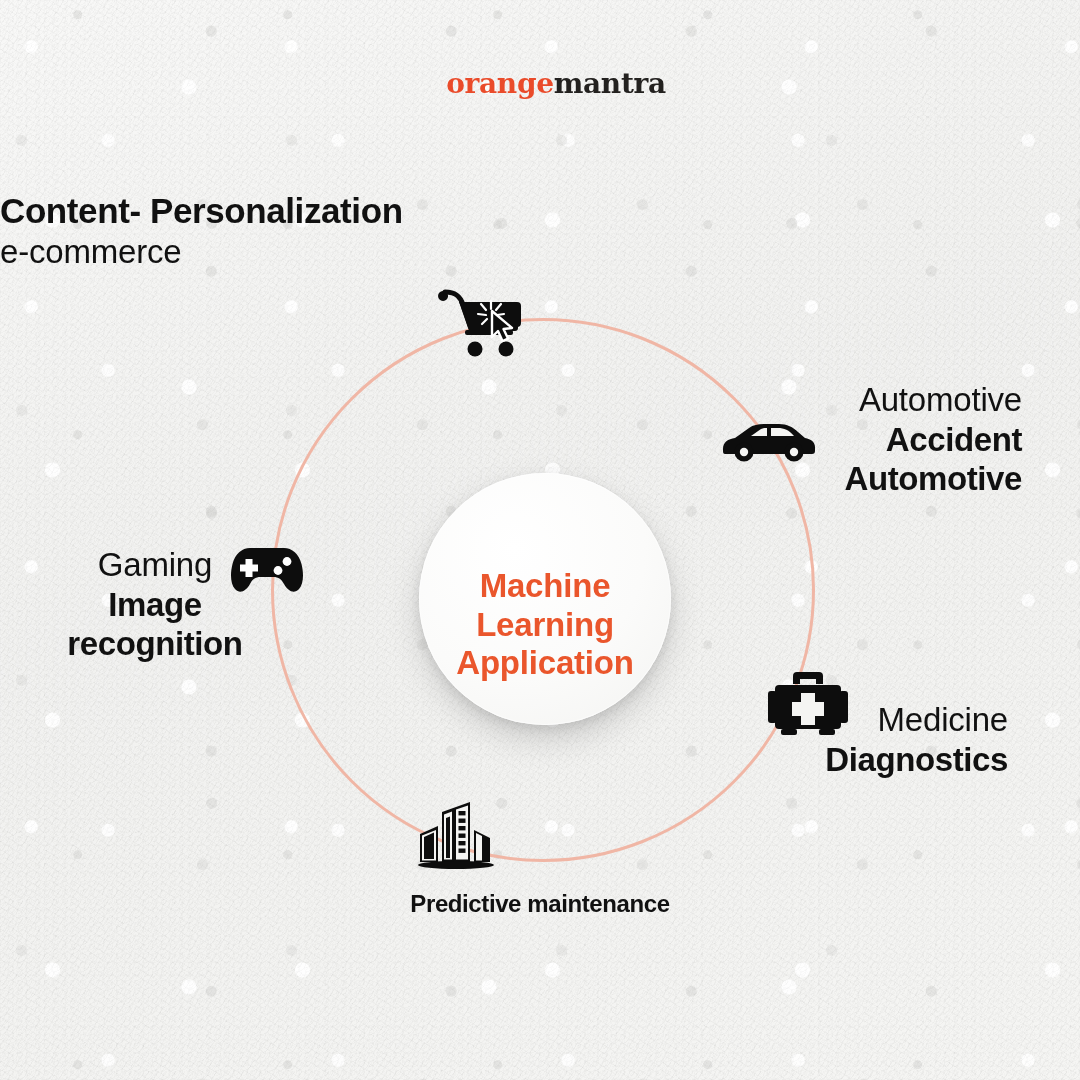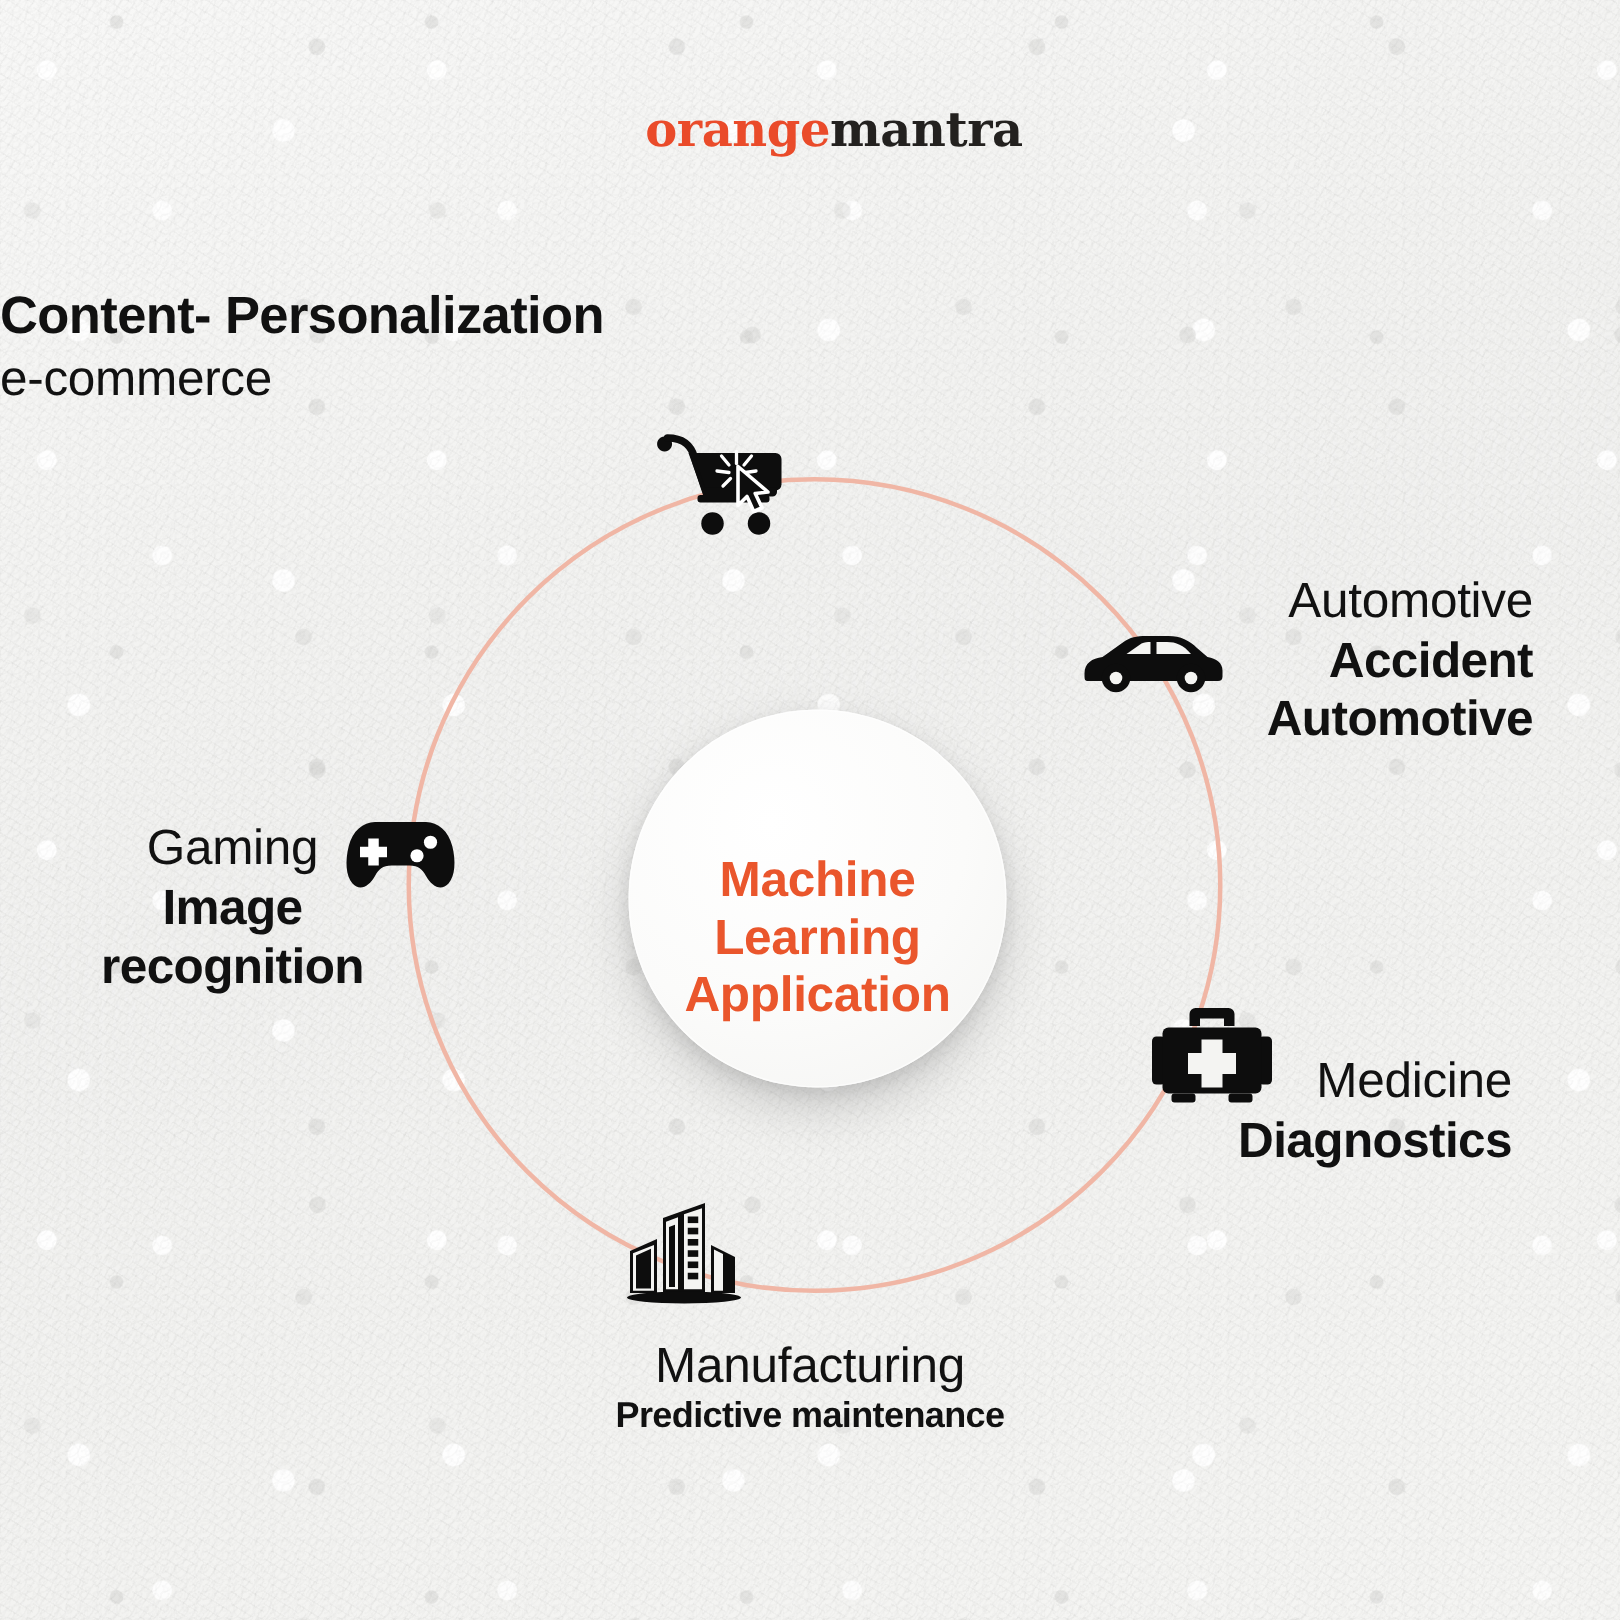--- a/index.html
+++ b/index.html
@@ -65,21 +65,21 @@
   }
 
   
   #brand-logo {
     position: absolute;
     left: 0;
     right: 0;
     top: 70px;
     text-align: center;
     font-family: "DejaVu Serif", "Liberation Serif", serif;
-    font-size: 32px;
+    font-size: 28px;
     font-weight: 700;
     letter-spacing: -0.3px;
     line-height: 1;
     white-space: nowrap;
     padding-left: 32px;
   }
   #brand-logo .brand-orange { color: #ea4b2a; }
   #brand-logo .brand-mantra { color: #23211f; }
 
   
@@ -307,21 +307,20 @@
       <path d="M34 22 L38 20.5 L38 62 L34 62 Z" fill="#0d0d0d"></path>
 
       <path d="M62 34 L78 42 L78 66 L62 66 Z" fill="#0d0d0d"></path>
       <path d="M64 37 L70 40 L70 64.5 L64 64.5 Z" fill="#f4f4f2"></path>
 
       <ellipse cx="44" cy="69" rx="38" ry="4" fill="#0d0d0d"></ellipse>
     </svg>
   </div>
 
   <div class="node-text" id="node-manufacturing-text">
-    <div class="node-line-regular">Manufacturing</div>
     <div class="node-line-bold">Predictive maintenance</div>
   </div>
 
   <div class="node-icon" id="icon-gamepad">
     <svg viewBox="0 0 74 54" width="74" height="54" aria-hidden="true">
       <path d="M20 6 C12 6 5 12 2.5 22 C0 32 0.5 42 5 47 C10 52.5 16 49 20 42
                C22.5 37.5 25 35 31 35 L43 35 C49 35 51.5 37.5 54 42 C58 49 64 52.5 69 47
                C73.5 42 74 32 71.5 22 C69 12 62 6 54 6 Z" fill="#0d0d0d"></path>
 
       <path d="M15.5 17 h7 v5.5 h5.5 v7 h-5.5 V35 h-7 v-5.5 H10 v-7 h5.5 Z" fill="#ffffff"></path>

